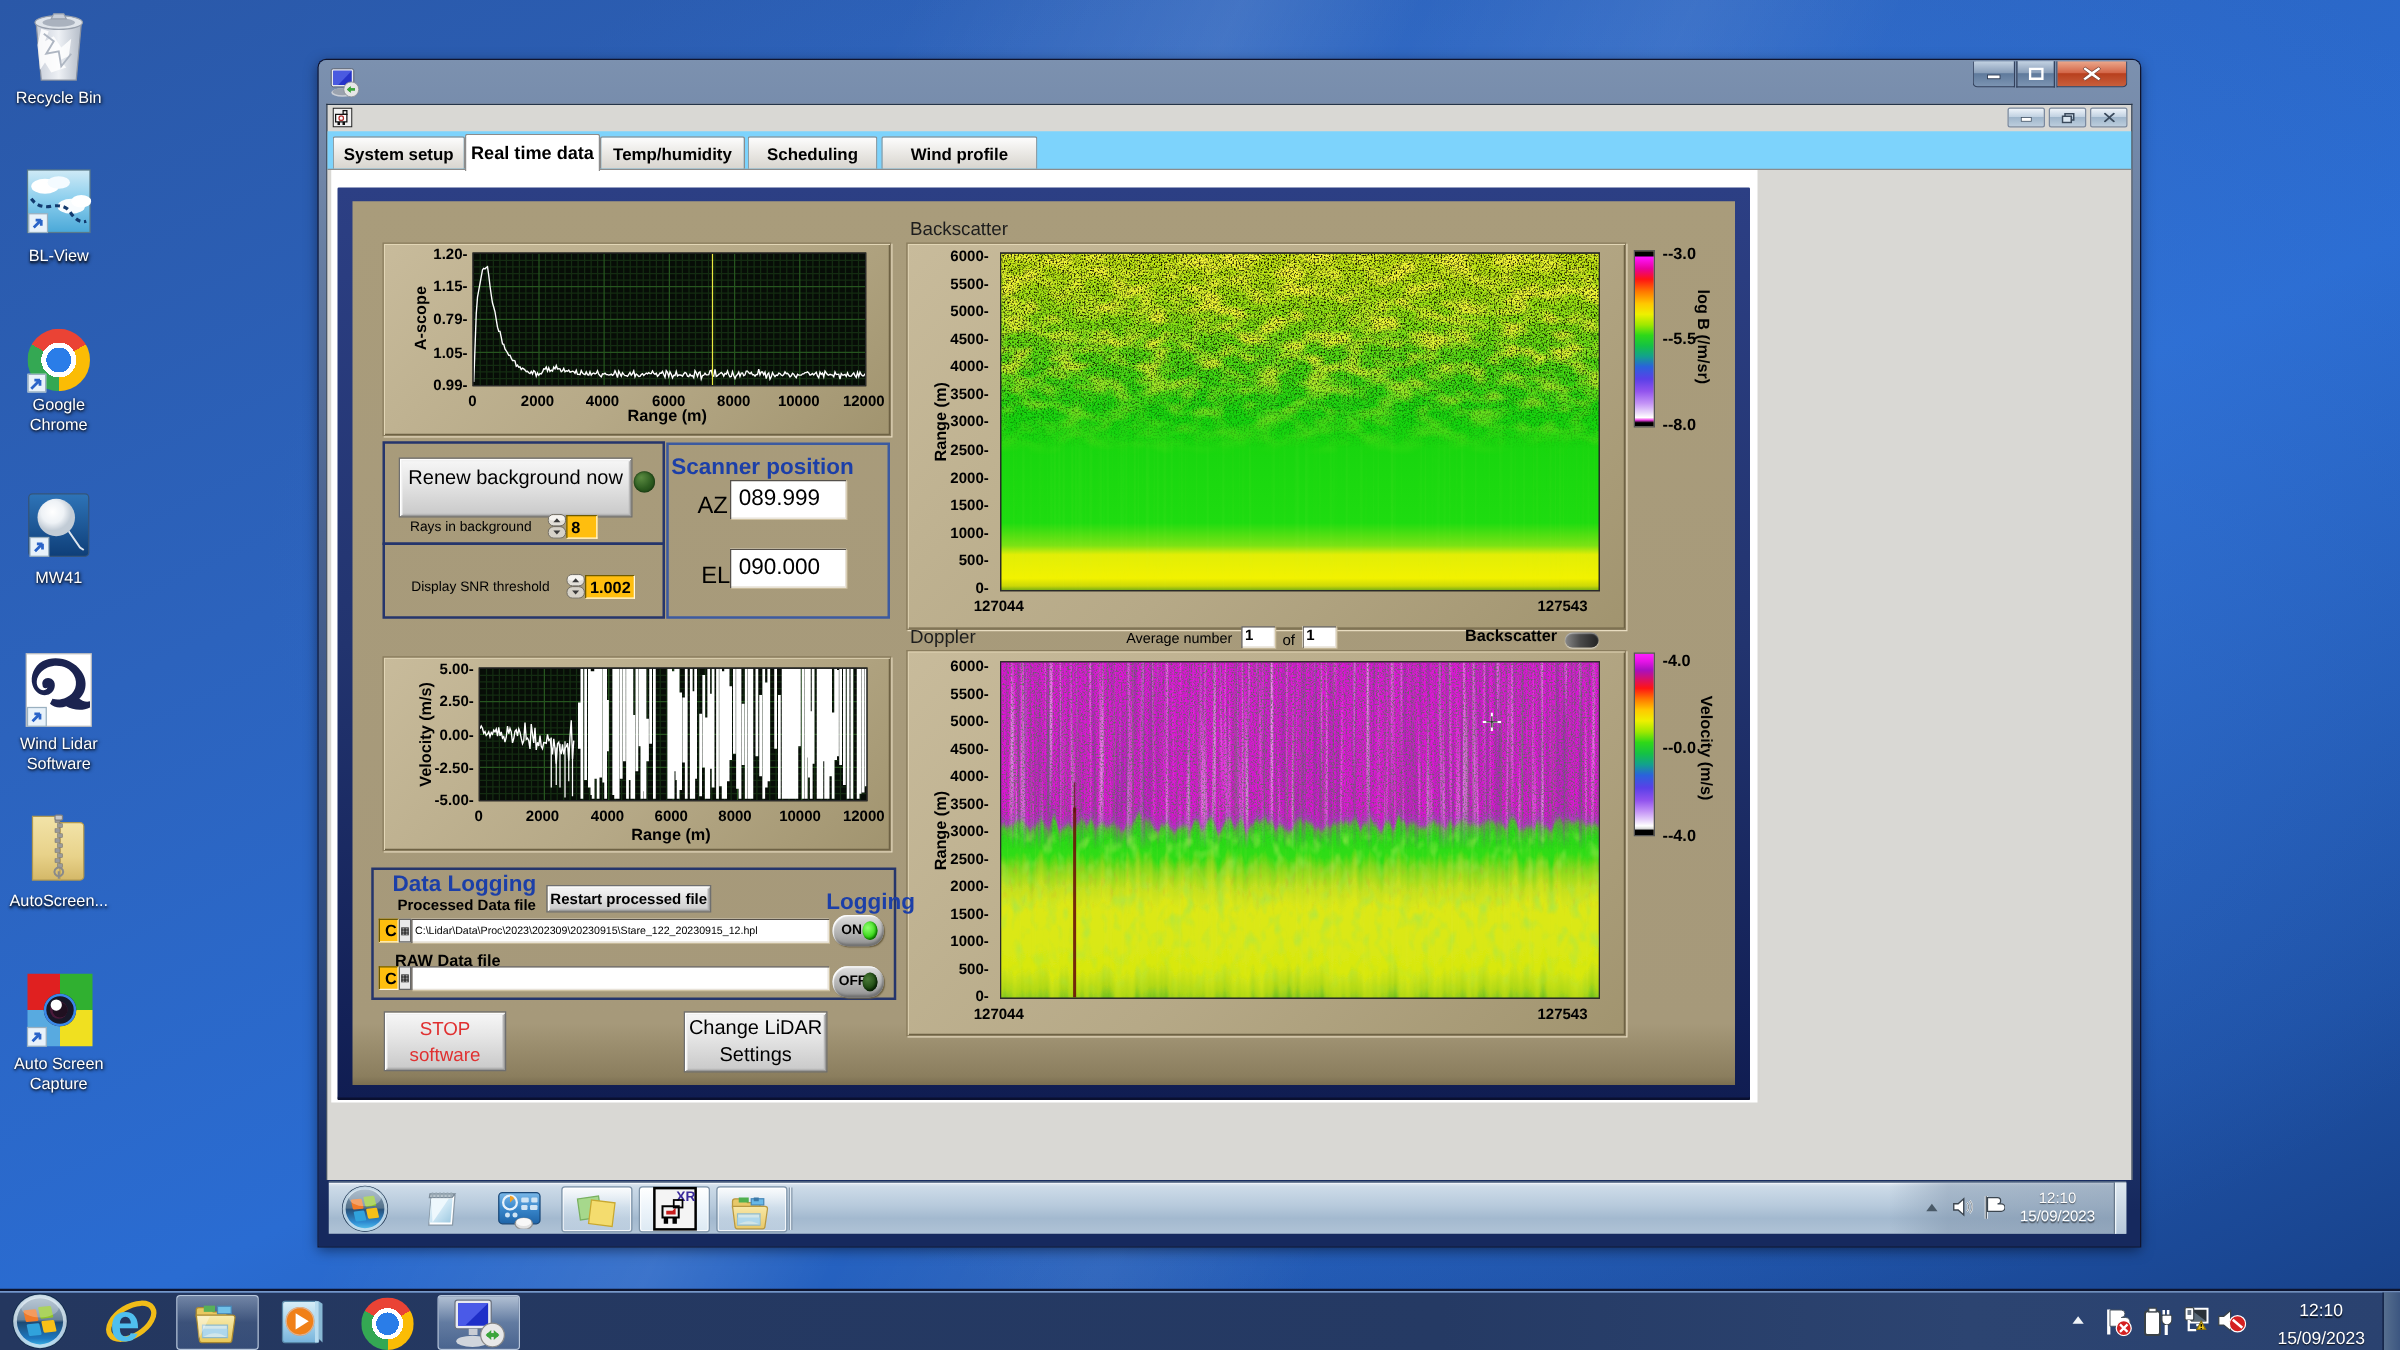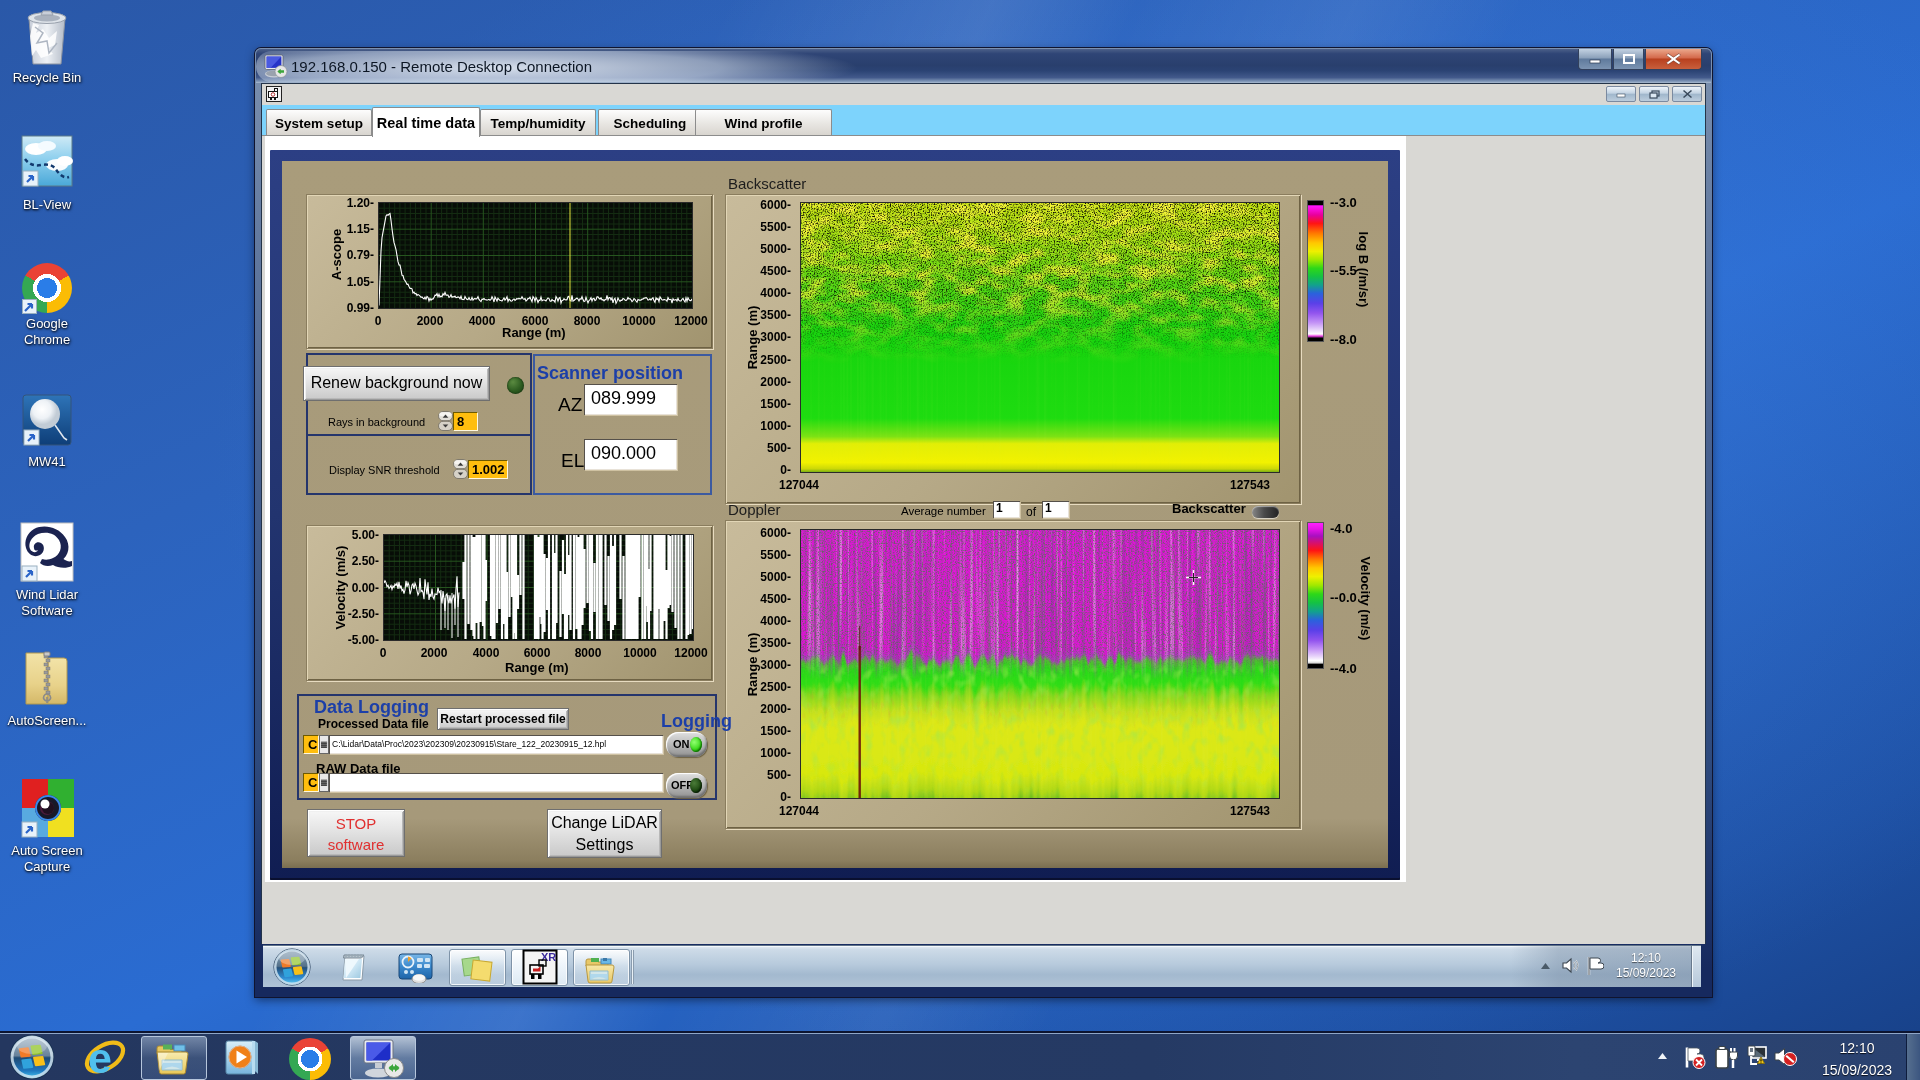--- a/index.html
+++ b/index.html
@@ -186,24 +186,20 @@
         <circle cx="28" cy="30" r="7" fill="#4a1a3a"></circle>
         <circle cx="29" cy="30" r="6" fill="#201020"></circle>
         <circle cx="26" cy="26" r="4.5" fill="#fff"></circle>
   <rect x="3" y="44" width="15" height="15" fill="#e8f2fa" stroke="#9ab0c0"></rect>
   <path d="M7 55 L13 49 M13 49 l-4.5 0 M13 49 l0 4.5" stroke="#2a64c8" stroke-width="2.2" fill="none"></path>
       </svg>
   <div class="dlab">Auto Screen<br>Capture</div>
  </div>
 </div>
 <div id="rdp">
- <div id="rdptitle">
-      <div id="rdpglow"></div>
-      <div id="rdptext">192.168.0.150 - Remote Desktop Connection</div>
-    </div>
  <svg style="position:absolute;left:9px;top:5px" width="24" height="25" viewBox="0 0 24 25">
       <ellipse cx="10" cy="21" rx="9" ry="3.4" fill="#c9ced6"></ellipse>
       <ellipse cx="10" cy="20.4" rx="8" ry="2.8" fill="#9aa2ae"></ellipse>
       <rect x="1" y="2" width="18" height="14.5" rx="1.6" fill="#e8eaf0" stroke="#5a6270" stroke-width=".8"></rect>
       <path d="M2.6 3.6 h14.8 v11.3 H2.6 Z" fill="#2633c8"></path>
       <path d="M2.6 3.6 L17.4 3.6 L6.5 14.9 H2.6 Z" fill="#4a5ae0"></path>
       <circle cx="17" cy="18.5" r="6" fill="#e6e6e6" stroke="#8a9098" stroke-width=".7"></circle>
       <path d="M13.5 18.5 l3-2.6 v1.7 h3.5 v1.8 h-3.5 v1.7 Z" fill="#3ca53c"></path>
       <path d="M20.5 18.5 l-3 2.6 v-1.7 h-3.5 v-1.8 h3.5 v-1.7 Z" fill="#3ca53c" transform="rotate(180 17 18.5) translate(0 0)"></path>
     </svg>
@@ -245,21 +241,21 @@
   <div class="vicap" style="right:3px">
         <svg width="9" height="8" viewBox="0 0 9 8">
           <path d="M1 0 L4.5 3 L8 0 L9 1 L5.5 4 L9 7 L8 8 L4.5 5 L1 8 L0 7 L3.5 4 L0 1 Z" fill="#3a4a5c"></path>
         </svg>
       </div>
   <div id="tabrow">
    <div class="tab" style="left:4px;width:106px">System setup</div>
    <div class="tab active" style="left:110px;width:108px">Real time data</div>
    <div class="tab" style="left:218px;width:116px">Temp/humidity</div>
    <div class="tab" style="left:336px;width:104px">Scheduling</div>
-   <div class="tab" style="left:433px;width:137px">Wind profile</div>
+   <div class="tab" style="left:443px;width:125px">Wind profile</div>
   </div>
   <div id="tabline"></div>
   <div id="client">
    <div id="panelwhite"></div>
    <div id="frame">
           <div id="panel"></div>
         </div>
    <div id="overlay">
 
     <div class="gframe" style="left:44px;top:58px;width:407px;height:155px"></div>
@@ -364,21 +360,21 @@
     <div class="xlab" style="left:200px;top:178px;width:40px">4000</div>
     <div class="xlab" style="left:253px;top:178px;width:40px">6000</div>
     <div class="xlab" style="left:305px;top:178px;width:40px">8000</div>
     <div class="xlab" style="left:352px;top:178px;width:50px">10000</div>
     <div class="xlab" style="left:404px;top:178px;width:50px">12000</div>
     <div class="blab2" style="left:240px;top:189px">Range (m)</div>
     <div class="rot" style="left:34px;top:111px;width:80px;text-align:center">A-scope</div>
 
     <div class="navybox" style="left:44px;top:217px;width:226px;height:83px"></div>
     <div class="navybox" style="left:44px;top:298px;width:226px;height:61px"></div>
-    <div class="btn3d" style="left:41px;top:230px;width:187px;height:35px;font-size:16px;line-height:32px">Renew background now</div>
+    <div class="btn3d" style="left:57px;top:230px;width:187px;height:48px;font-size:16px;line-height:32px">Renew background now</div>
     <div style="position:absolute;left:245px;top:241px;width:17px;height:17px;border-radius:50%;background:radial-gradient(circle at 35% 30%,#5a8a40,#2d5c20 55%,#1e4214);box-shadow:inset 0 0 2px #0a2008"></div>
     <div class="blab" style="left:66px;top:280px;font-size:11px">Rays in background</div>
     <div class="spin" style="left:176px;top:275px"><svg width="15" height="20" viewBox="0 0 15 20">
               <rect x="0.5" y="0.5" width="14" height="9.2" rx="4.5" fill="#e2dfd8" stroke="#6e6a60" stroke-width=".8"></rect>
               <rect x="0.5" y="10.3" width="14" height="9.2" rx="4.5" fill="#d6d2c8" stroke="#6e6a60" stroke-width=".8"></rect>
               <rect x="1.3" y="1.3" width="12.4" height="4" rx="3" fill="#f6f4f0"></rect>
               <path d="M7.5 3.6 L10.3 6.8 H4.7 Z" fill="#3a3a3a"></path>
               <path d="M7.5 16.6 L10.3 13.4 H4.7 Z" fill="#3a3a3a"></path>
             </svg></div>
     <div class="numfield" style="left:191px;top:276px;width:25px;height:19px;line-height:17px">8</div>

